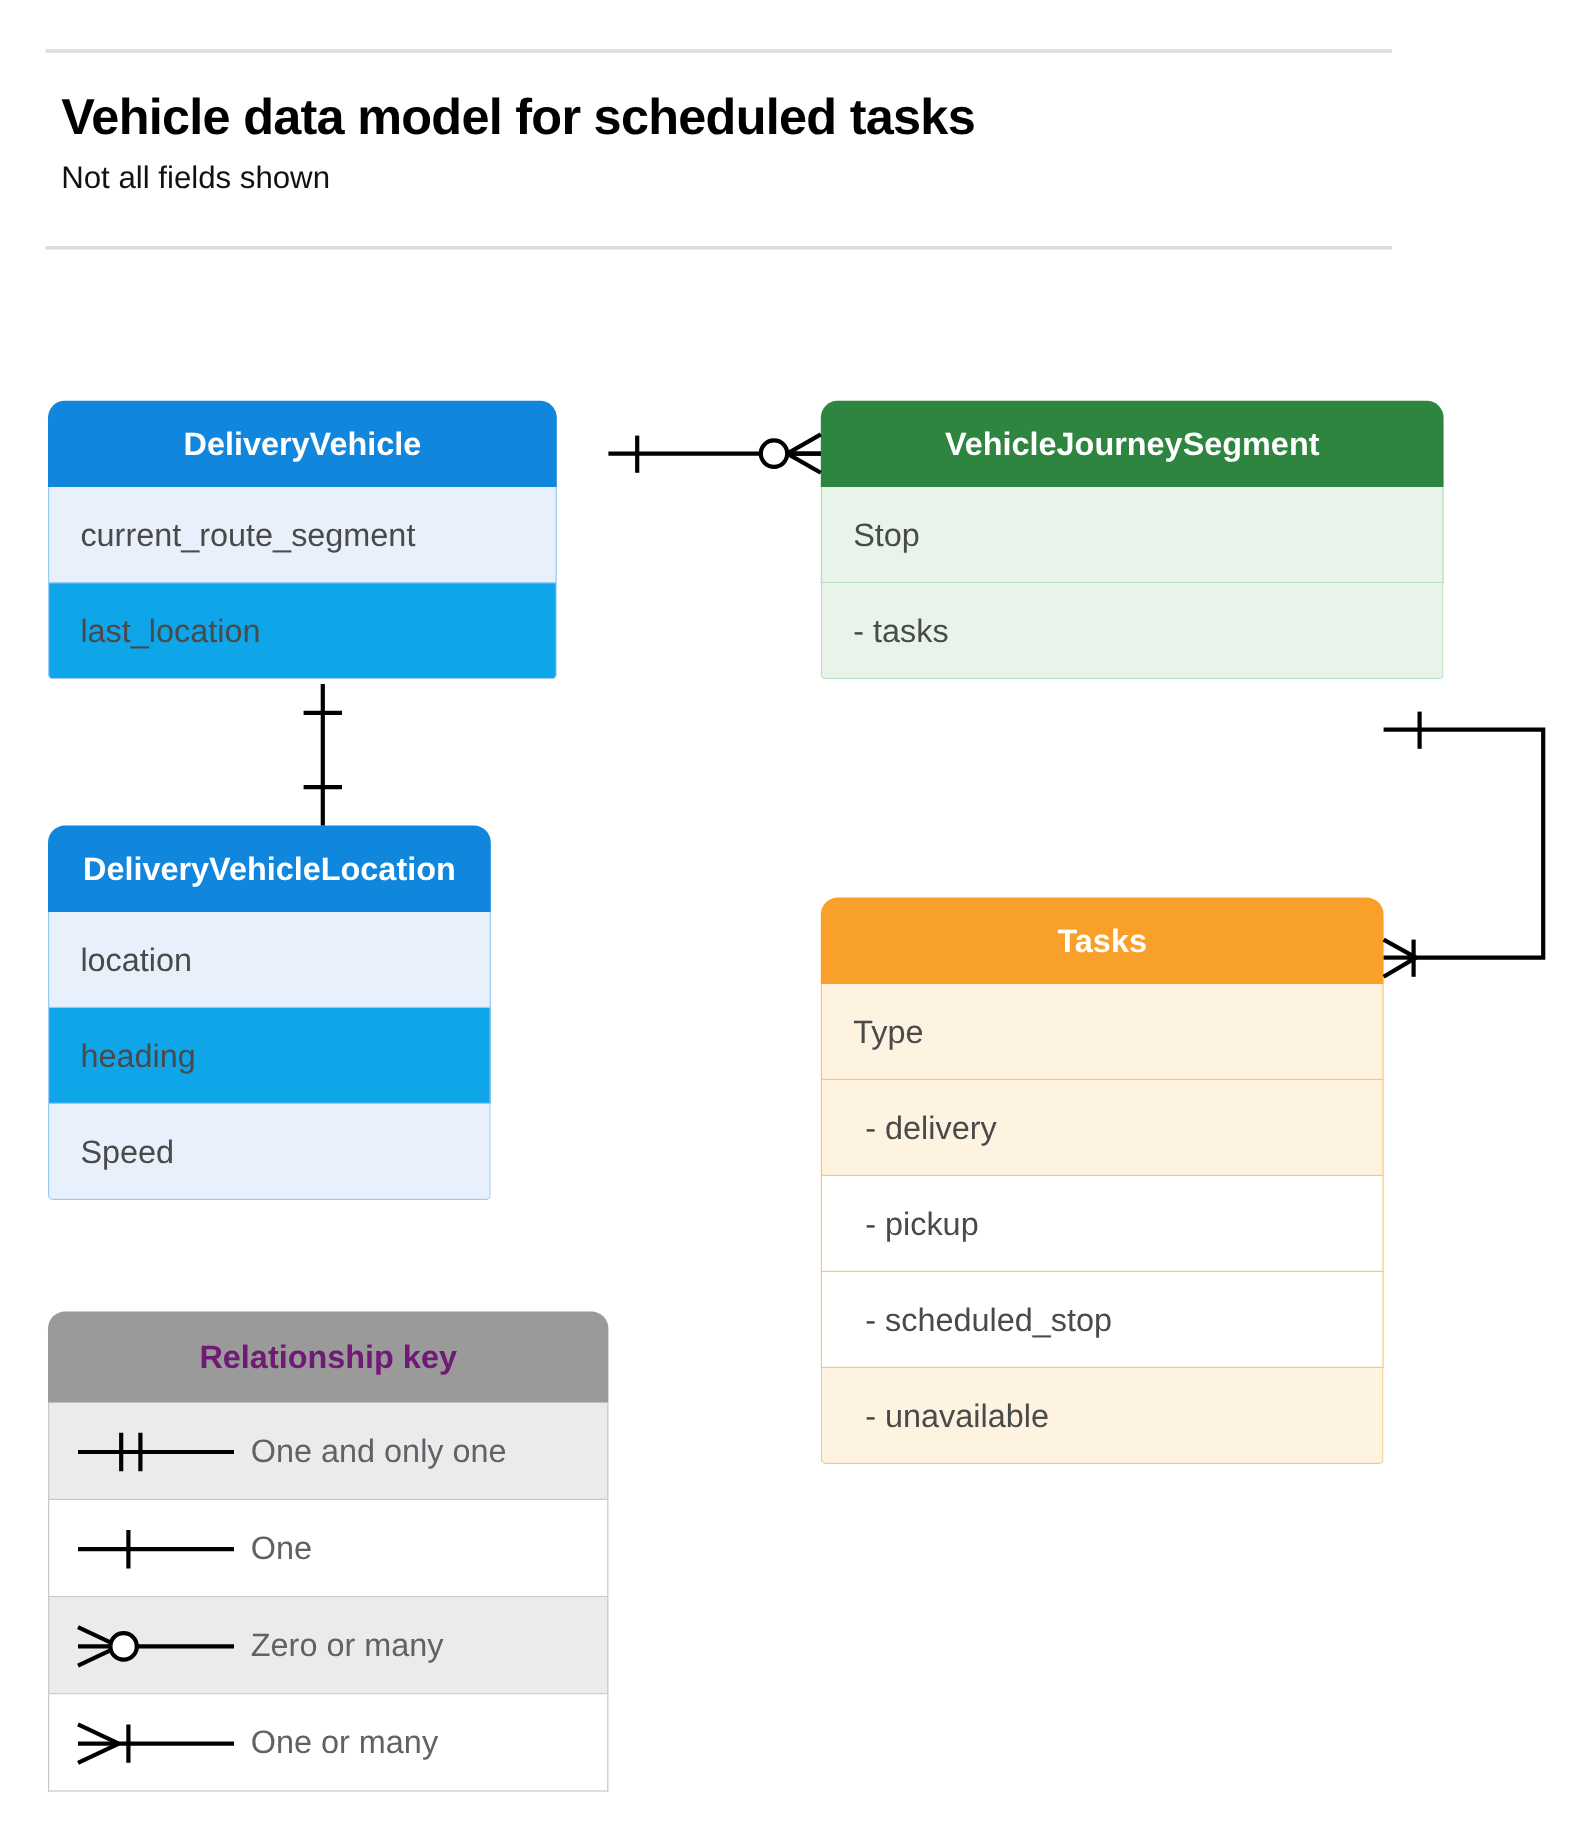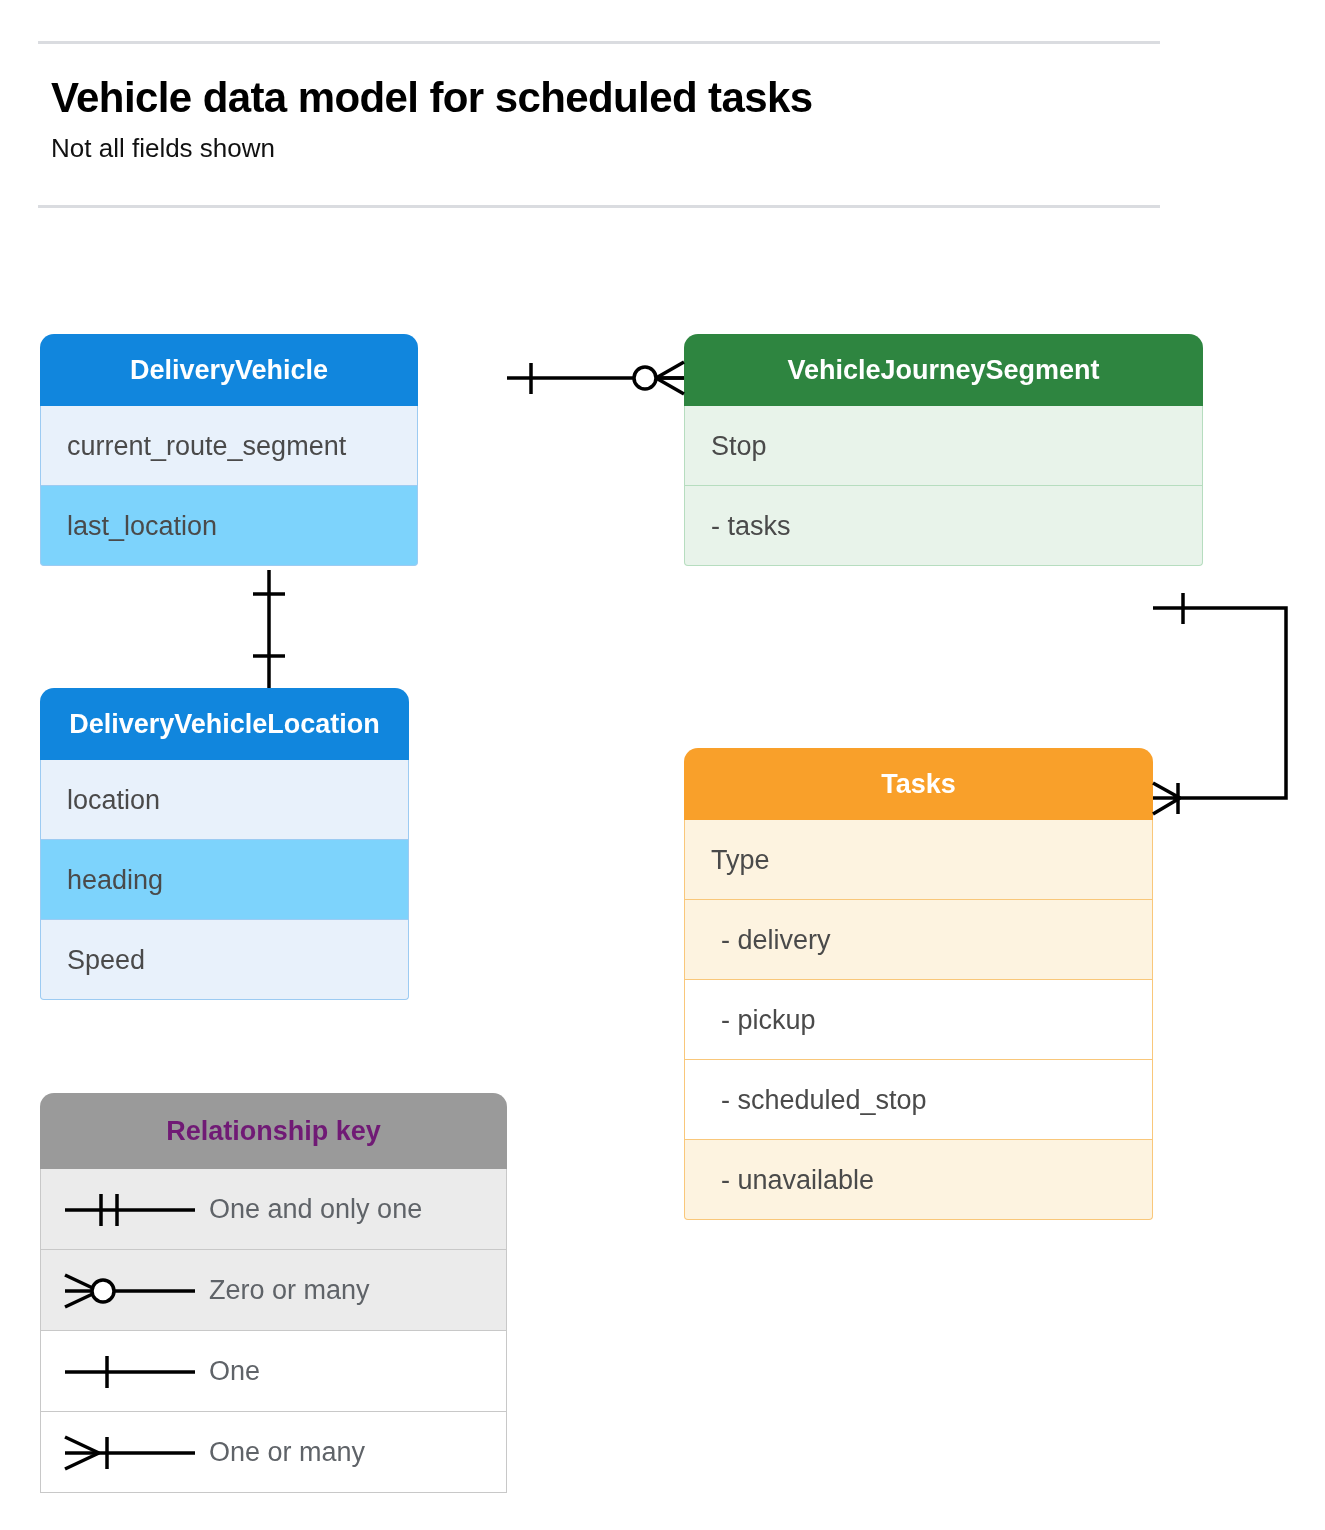--- a/index.html
+++ b/index.html
@@ -74,35 +74,35 @@
     padding-left: 26px;
     color: #4a4a4a;
     white-space: nowrap;
     overflow: hidden;
   }
   .entity .ent-row.indent { padding-left: 36px; }
   .entity .ent-row:last-child { border-radius: 0 0 4px 4px; }
 
   
   .theme-blue .ent-header { background: #1186dd; }
-  .theme-blue .ent-row { border: 1px solid #9ccbf2; border-top: none; background: #7dd3fc; }
+  .theme-blue .ent-row { border: 1px solid #9ccbf2; border-top: none; background: #0ea5e9; }
   .theme-blue .ent-row.tint { background: #e8f1fb; }
 
   
   .theme-green .ent-header { background: #2e8540; }
   .theme-green .ent-row { border: 1px solid #b6ddbf; border-top: none; background: #ffffff; }
   .theme-green .ent-row.tint { background: #e8f3ea; }
 
   
   .theme-orange .ent-header { background: #f9a02a; }
   .theme-orange .ent-row { border: 1px solid #f9c77a; border-top: none; background: #ffffff; }
   .theme-orange .ent-row.tint { background: #fdf3e0; }
 
   
-  #entity-delivery-vehicle { left: 40px;  top: 334px; width: 378px; }
+  #entity-delivery-vehicle { left: 40px;  top: 334px; width: 424px; }
   #entity-vehicle-journey-segment { left: 684px; top: 334px; width: 519px; }
   #entity-delivery-vehicle-location { left: 40px; top: 688px; width: 369px; }
   #entity-tasks { left: 684px; top: 748px; width: 469px; }
 
   
   #legend {
     position: absolute;
     left: 40px;
     top: 1093px;
     width: 467px;
@@ -195,41 +195,41 @@
     <div class="legend-glyph">
       <svg width="168" height="79" viewBox="0 0 168 79">
         <line x1="24" y1="40" x2="154" y2="40" stroke="#000" stroke-width="3.5"></line>
         <line x1="60" y1="24" x2="60" y2="56" stroke="#000" stroke-width="3.5"></line>
         <line x1="76" y1="24" x2="76" y2="56" stroke="#000" stroke-width="3.5"></line>
       </svg>
     </div>
     <div class="legend-label">One and only one</div>
   </div>
 
+  <div class="legend-row">
+    <div class="legend-glyph">
+      <svg width="168" height="79" viewBox="0 0 168 79">
+        <line x1="24" y1="40" x2="154" y2="40" stroke="#000" stroke-width="3.5"></line>
+        <line x1="66" y1="24" x2="66" y2="56" stroke="#000" stroke-width="3.5"></line>
+      </svg>
+    </div>
+    <div class="legend-label">One</div>
+  </div>
+
   <div class="legend-row tint">
     <div class="legend-glyph">
       <svg width="168" height="79" viewBox="0 0 168 79">
         <line x1="62" y1="40" x2="154" y2="40" stroke="#000" stroke-width="3.5"></line>
         <line x1="24" y1="24" x2="58" y2="40" stroke="#000" stroke-width="3.5"></line>
         <line x1="24" y1="40" x2="58" y2="40" stroke="#000" stroke-width="3.5"></line>
         <line x1="24" y1="56" x2="58" y2="40" stroke="#000" stroke-width="3.5"></line>
         <circle cx="62" cy="40" r="11" fill="#fff" stroke="#000" stroke-width="3.5"></circle>
       </svg>
     </div>
     <div class="legend-label">Zero or many</div>
-  </div>
-
-  <div class="legend-row">
-    <div class="legend-glyph">
-      <svg width="168" height="79" viewBox="0 0 168 79">
-        <line x1="24" y1="40" x2="154" y2="40" stroke="#000" stroke-width="3.5"></line>
-        <line x1="66" y1="24" x2="66" y2="56" stroke="#000" stroke-width="3.5"></line>
-      </svg>
-    </div>
-    <div class="legend-label">One</div>
   </div>
 
   <div class="legend-row">
     <div class="legend-glyph">
       <svg width="168" height="79" viewBox="0 0 168 79">
         <line x1="56" y1="40" x2="154" y2="40" stroke="#000" stroke-width="3.5"></line>
         <line x1="24" y1="24" x2="58" y2="40" stroke="#000" stroke-width="3.5"></line>
         <line x1="24" y1="40" x2="58" y2="40" stroke="#000" stroke-width="3.5"></line>
         <line x1="24" y1="56" x2="58" y2="40" stroke="#000" stroke-width="3.5"></line>
         <line x1="66" y1="24" x2="66" y2="56" stroke="#000" stroke-width="3.5"></line>

